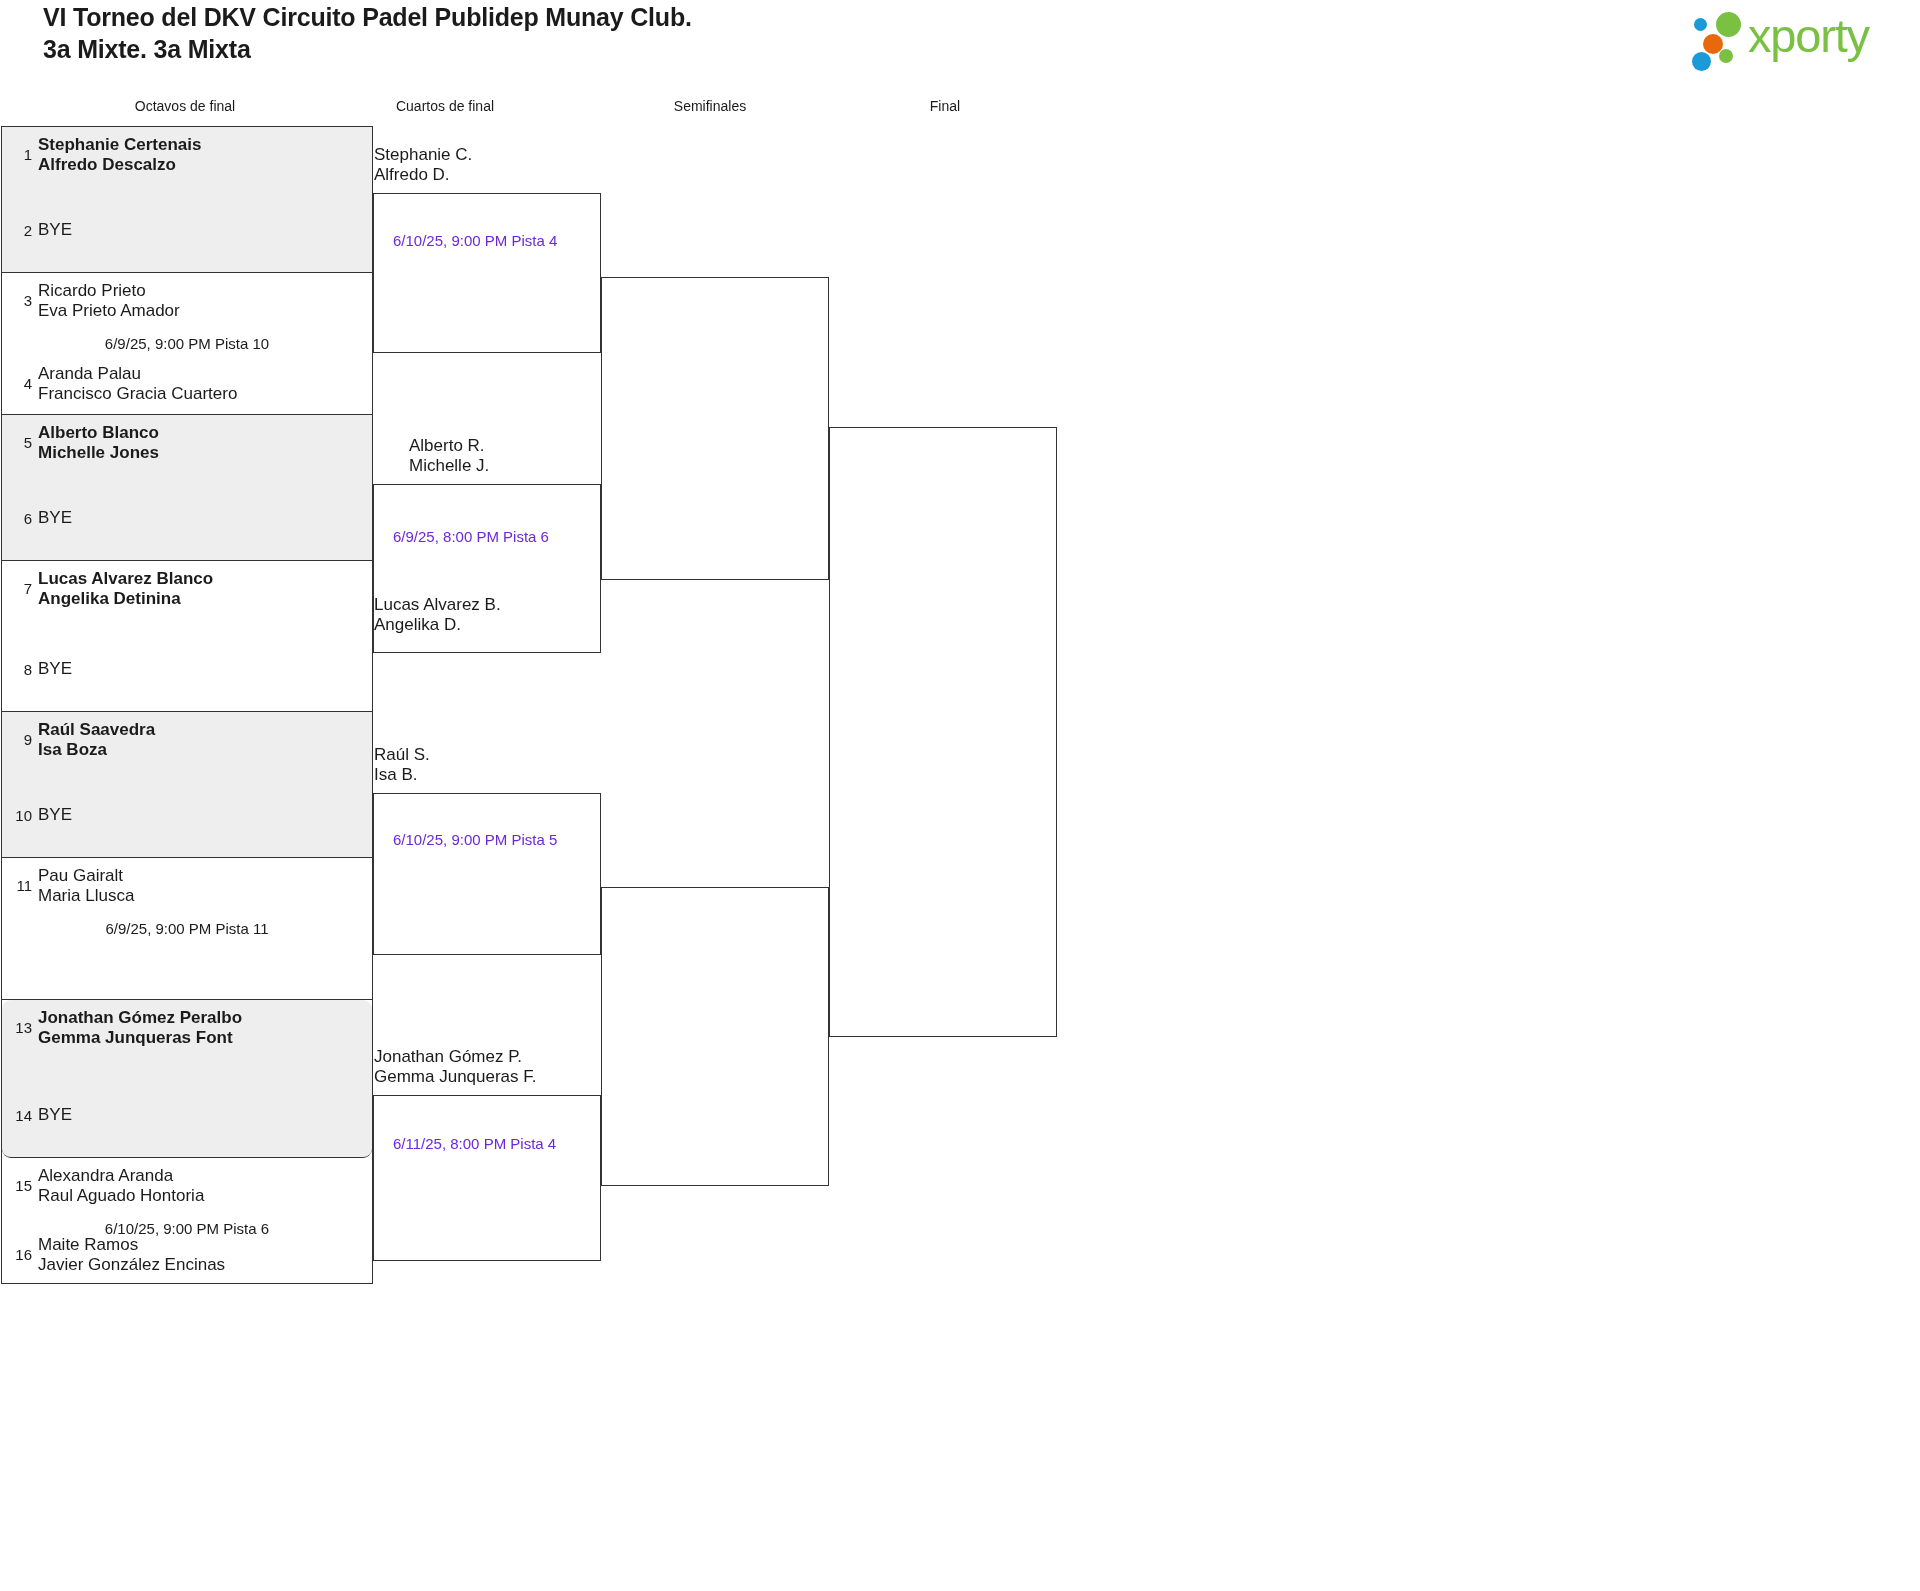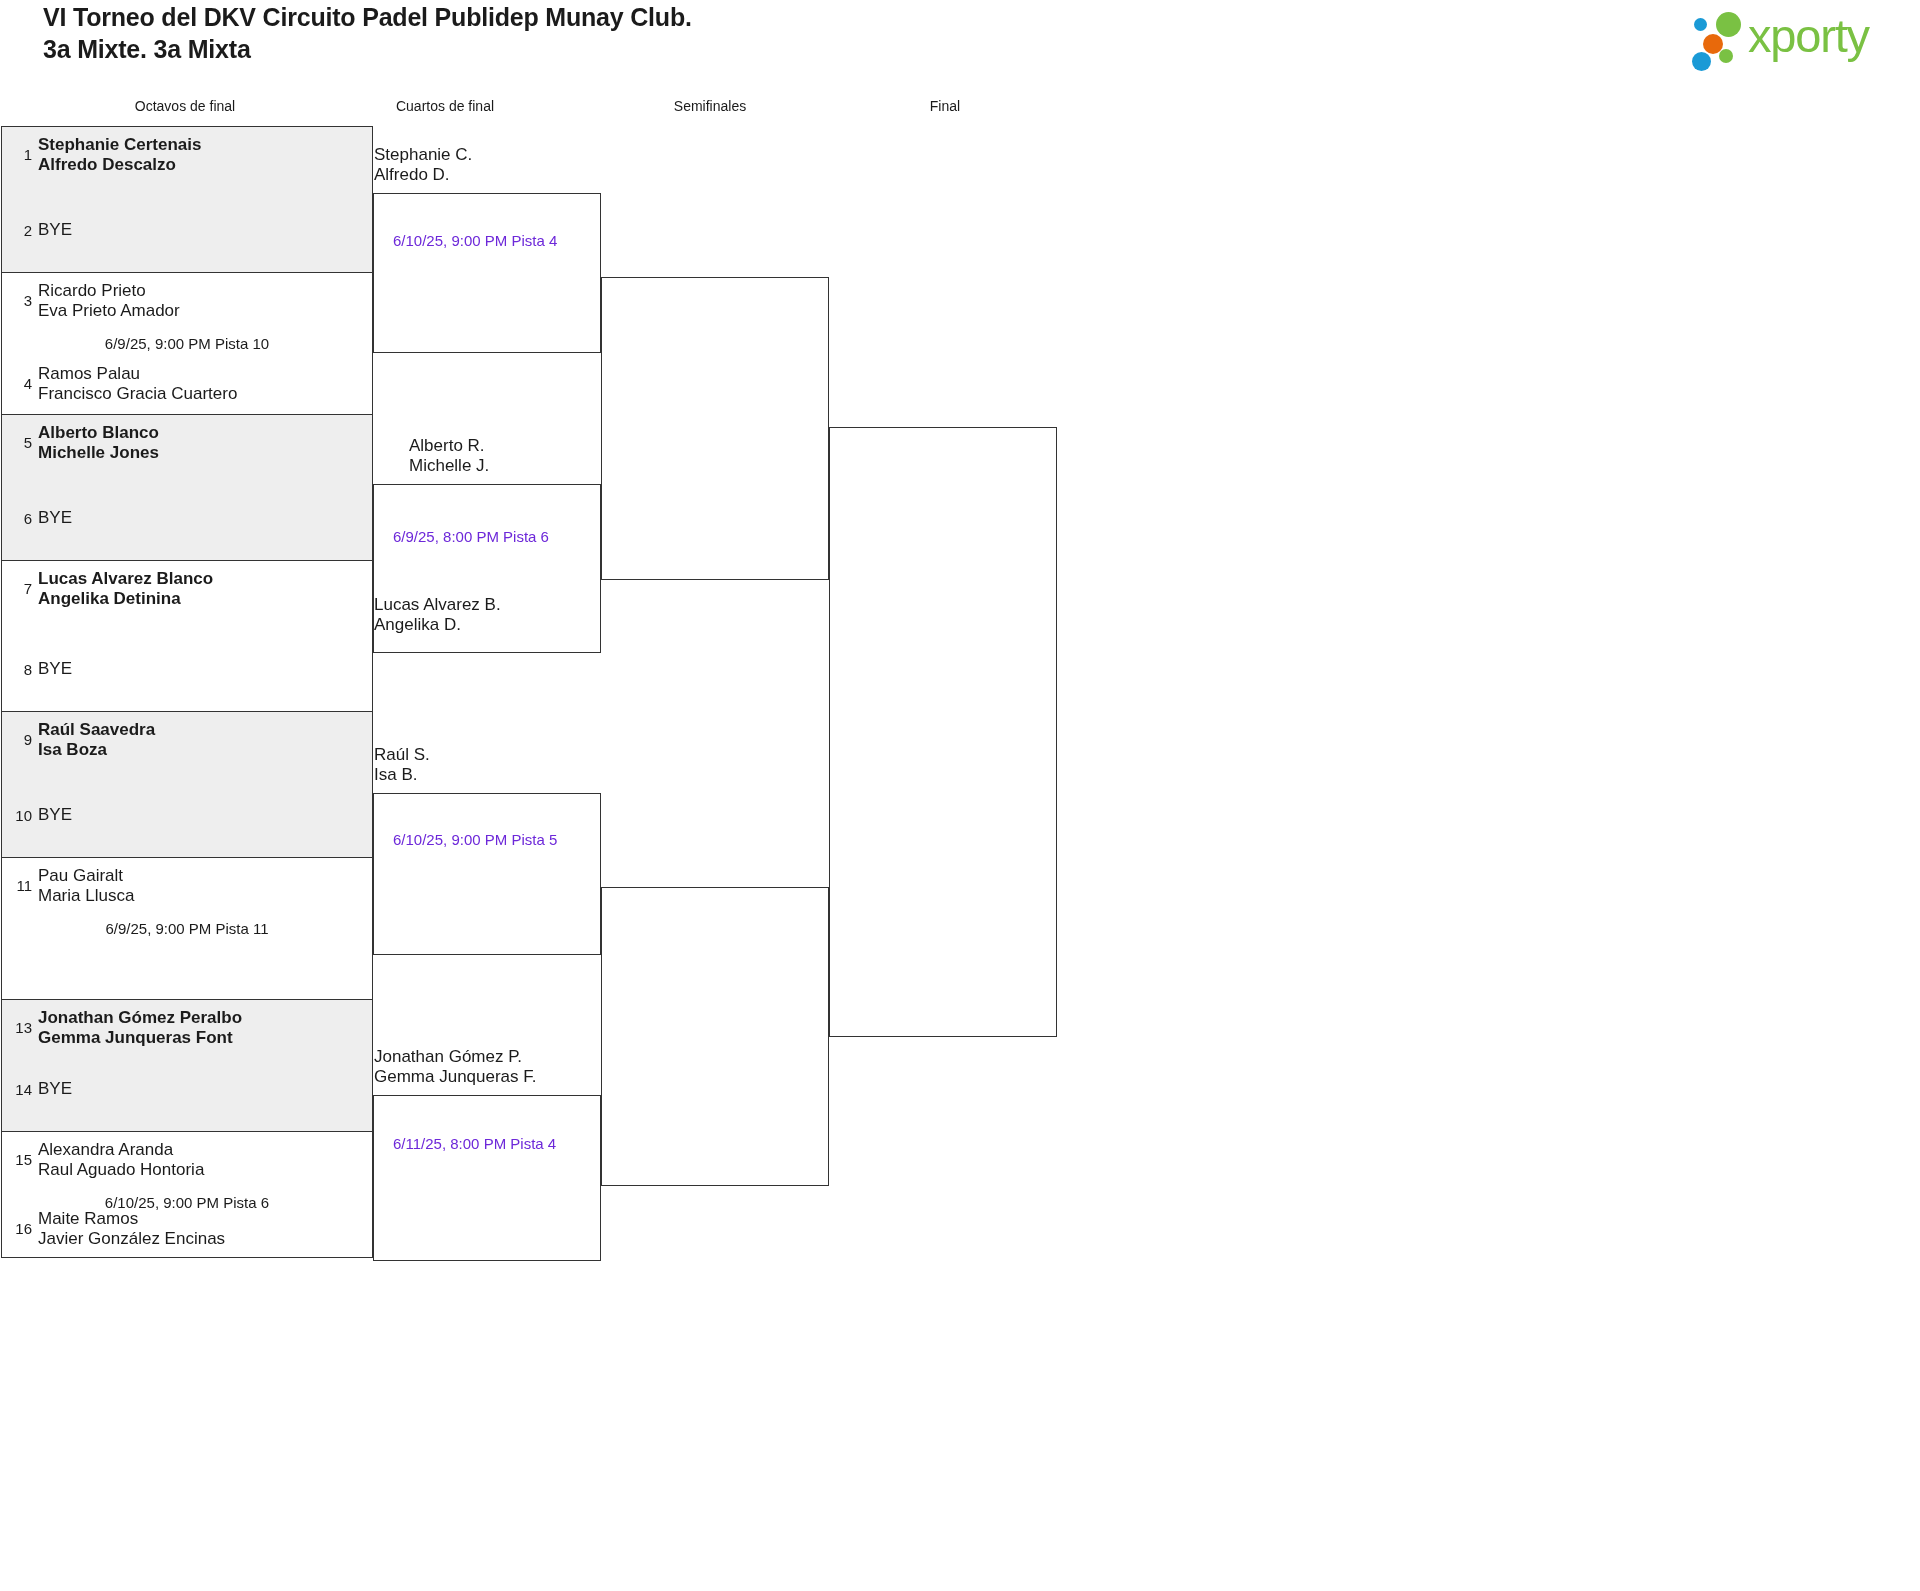--- a/index.html
+++ b/index.html
@@ -224,21 +224,21 @@
     </div>
 
     <div class="r1-pair plain" style="height:142px;">
       <div class="r1-slot top">
         <span class="seed-num">3</span>
         <span class="team-names"><span>Ricardo Prieto</span><br><span>Eva Prieto Amador</span></span>
       </div>
       <div class="r1-matchinfo" style="top:62px;">6/9/25, 9:00 PM Pista 10</div>
       <div class="r1-slot bottom" style="bottom:8px;">
         <span class="seed-num">4</span>
-        <span class="team-names"><span>Ramos Palau</span><br><span>Francisco Gracia Cuartero</span></span>
+        <span class="team-names"><span>Aranda Palau</span><br><span>Francisco Gracia Cuartero</span></span>
       </div>
     </div>
 
     <div class="r1-pair shaded" style="height:146px;">
       <div class="r1-slot top">
         <span class="seed-num">5</span>
         <span class="team-names winner"><span>Alberto Blanco</span><br><span>Michelle Jones</span></span>
       </div>
       <div class="r1-slot bottom bye" style="bottom:8px;">
         <span class="seed-num">6</span>
@@ -269,21 +269,21 @@
     </div>
 
     <div class="r1-pair plain" style="height:142px;">
       <div class="r1-slot top">
         <span class="seed-num">11</span>
         <span class="team-names"><span>Pau Gairalt</span><br><span>Maria Llusca</span></span>
       </div>
       <div class="r1-matchinfo" style="top:62px;">6/9/25, 9:00 PM Pista 11</div>
     </div>
 
-    <div class="r1-pair shaded" style="height:132px;">
+    <div class="r1-pair shaded" style="height:158px;border-radius:9px;">
       <div class="r1-slot top">
         <span class="seed-num">13</span>
         <span class="team-names winner"><span>Jonathan Gómez Peralbo</span><br><span>Gemma Junqueras Font</span></span>
       </div>
       <div class="r1-slot bottom bye" style="bottom:8px;">
         <span class="seed-num">14</span>
         <span class="bye-label">BYE</span>
       </div>
     </div>
 

